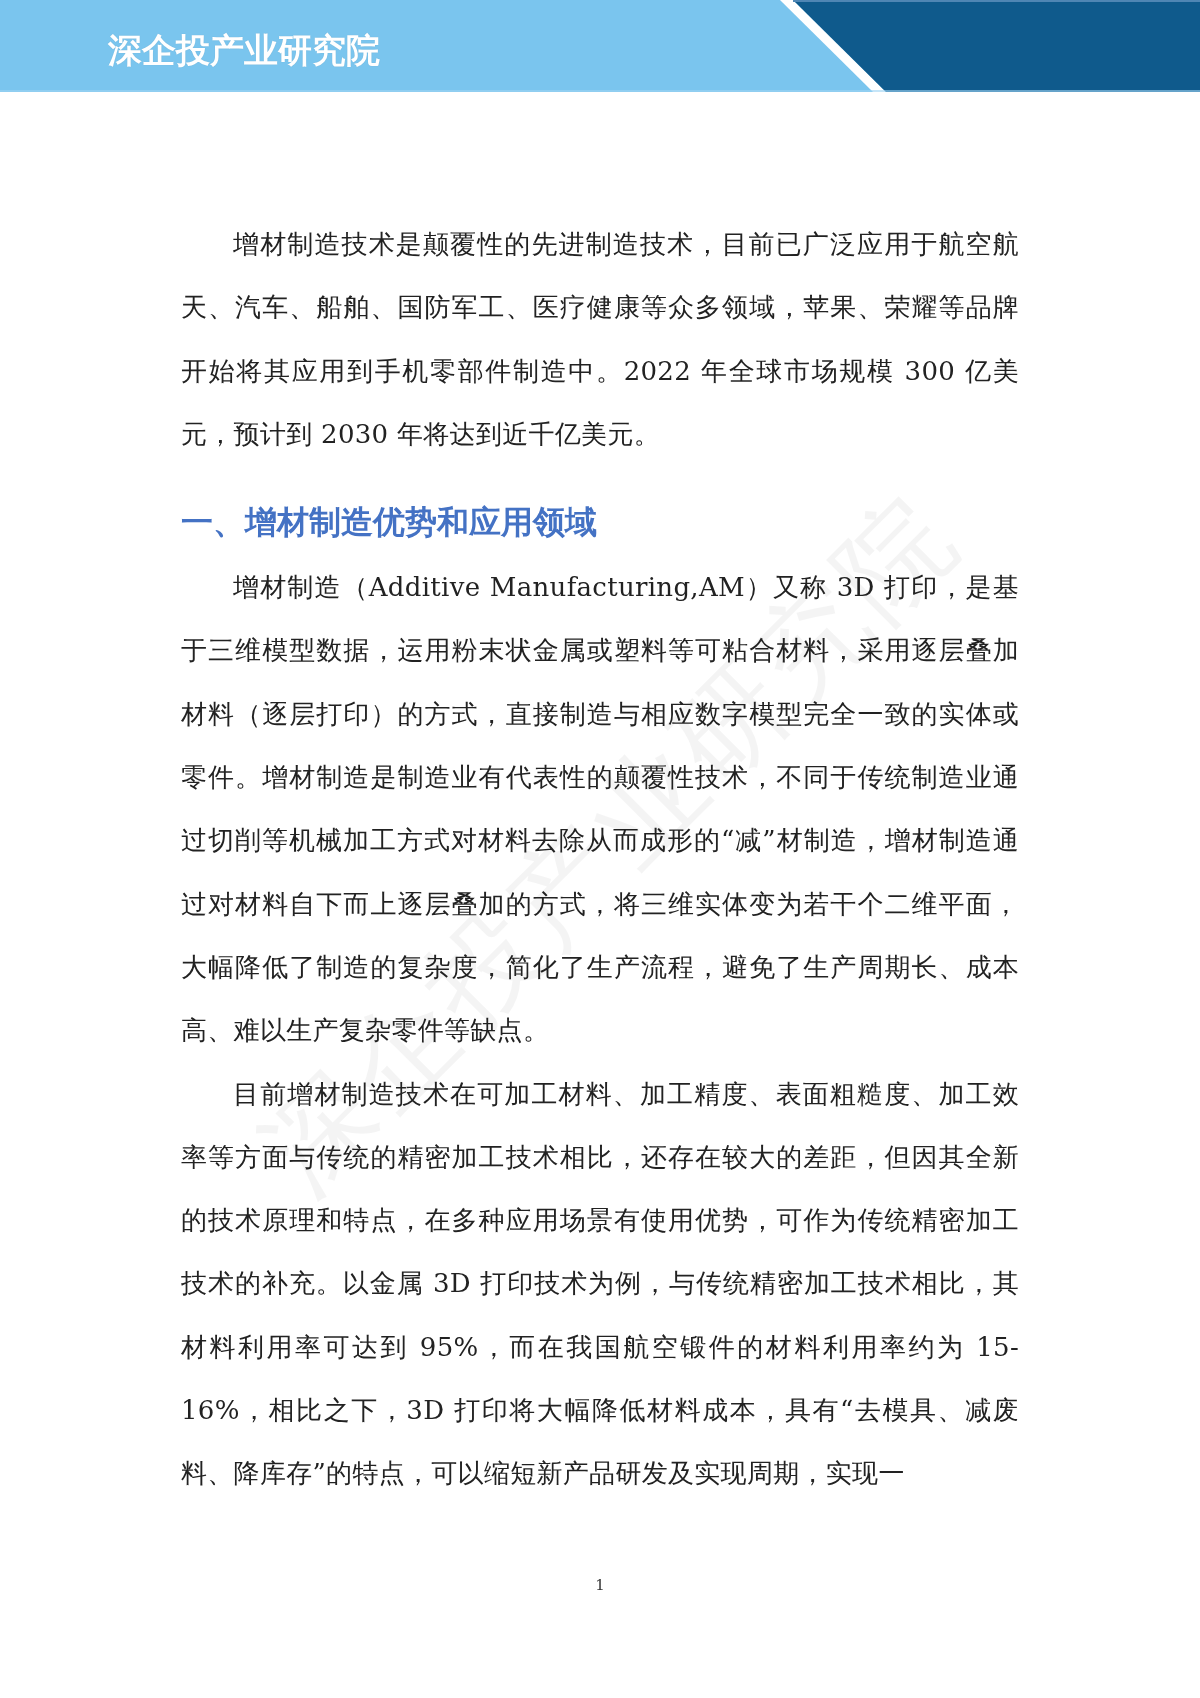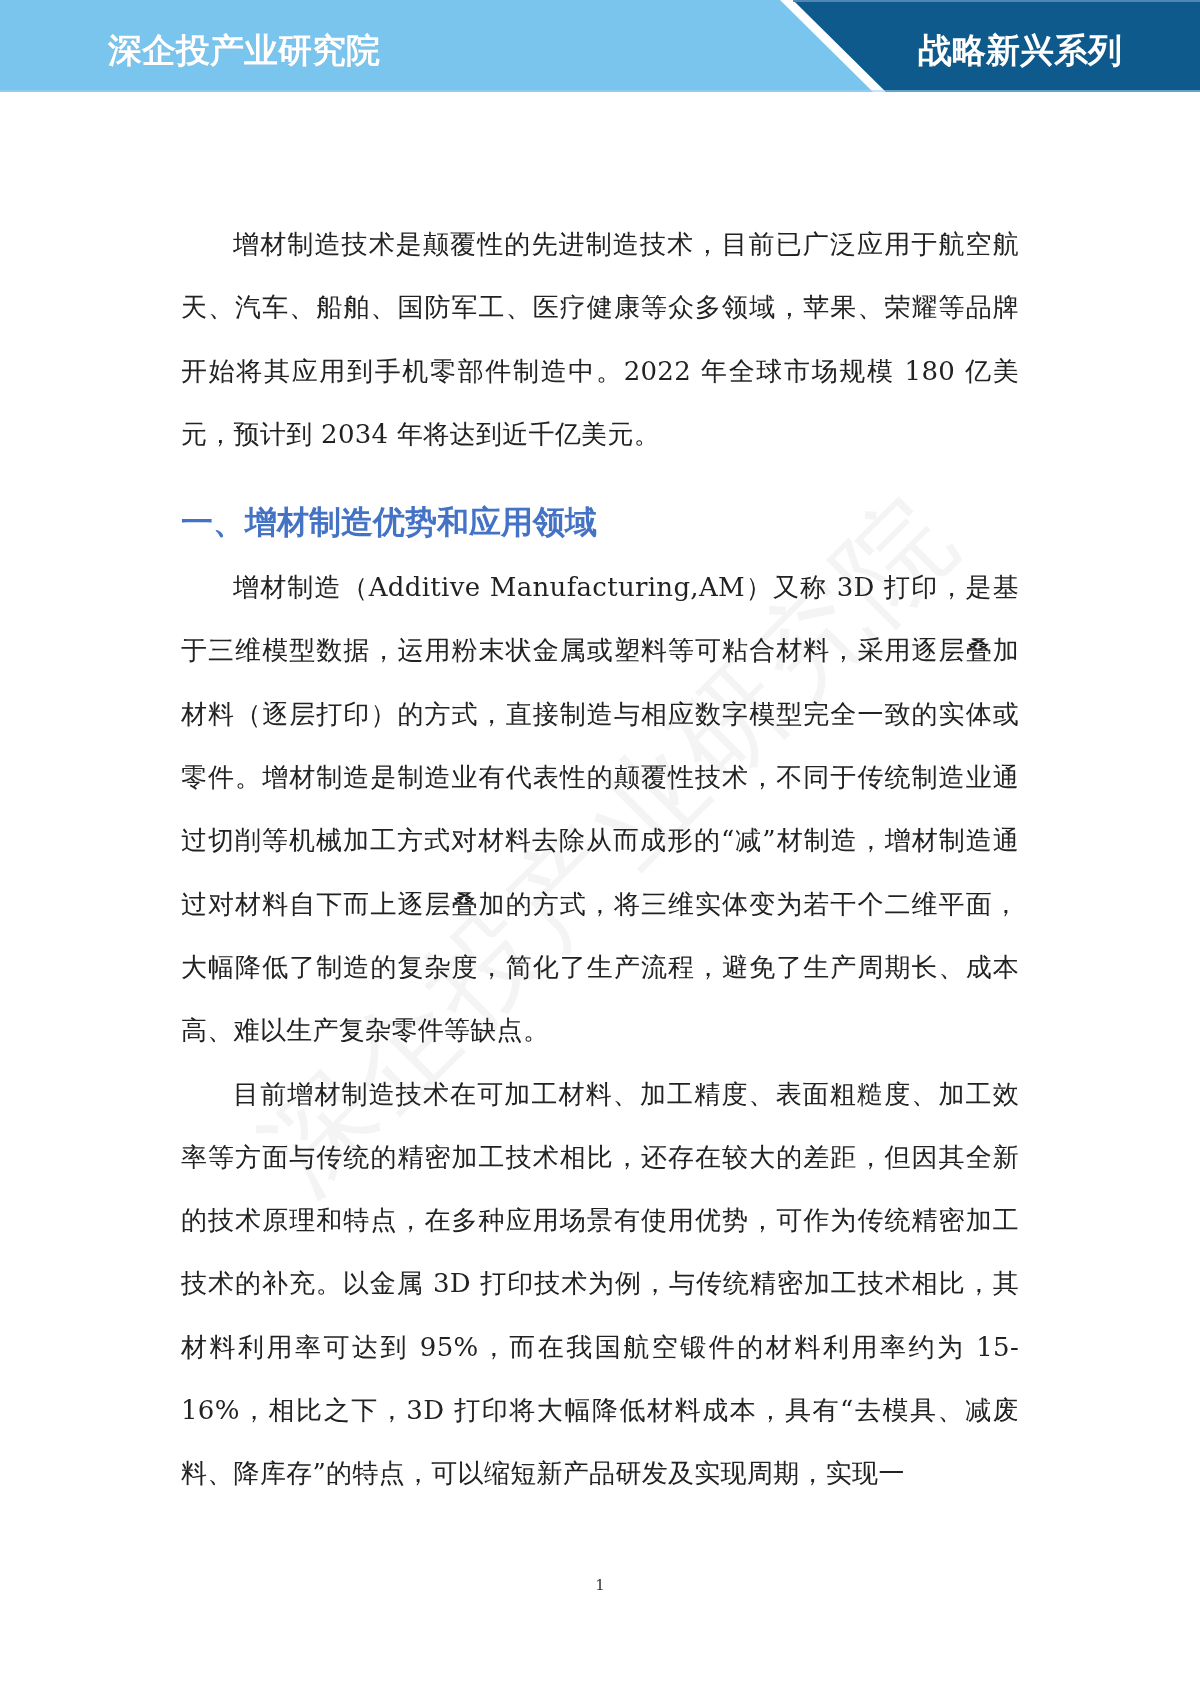--- a/index.html
+++ b/index.html
@@ -103,27 +103,26 @@
 
 <div class="header">
   <svg width="1200" height="92" viewBox="0 0 1200 92">
     <rect x="0" y="0" width="1200" height="92" fill="#7AC5EE"></rect>
     <polygon points="780,0 793,0 886,92 873,92" fill="#ffffff"></polygon>
     <polygon points="793,0 1200,0 1200,92 886,92" fill="#0F5A8C"></polygon>
     <rect x="793" y="0" width="407" height="2" fill="#4F86B4"></rect>
     <rect x="0" y="90" width="1200" height="2" fill="#9ED4F3" opacity="0.6"></rect>
   </svg>
   <div class="header-left-title">深企投产业研究院</div>
-  <div class="header-right-title">战略新兴系列</div>
 </div>
 
 <div class="watermark">深企投产业研究院</div>
 
 <div class="content">
-  <p class="para">增材制造技术是颠覆性的先进制造技术，目前已广泛应用于航空航天、汽车、船舶、国防军工、医疗健康等众多领域，苹果、荣耀等品牌开始将其应用到手机零部件制造中。2022 年全球市场规模 180 亿美元，预计到 2034 年将达到近千亿美元。</p>
+  <p class="para">增材制造技术是颠覆性的先进制造技术，目前已广泛应用于航空航天、汽车、船舶、国防军工、医疗健康等众多领域，苹果、荣耀等品牌开始将其应用到手机零部件制造中。2022 年全球市场规模 300 亿美元，预计到 2030 年将达到近千亿美元。</p>
 
   <h2 class="section-heading">一、增材制造优势和应用领域</h2>
 
   <p class="para">增材制造（Additive Manufacturing,AM）又称 3D 打印，是基于三维模型数据，运用粉末状金属或塑料等可粘合材料，采用逐层叠加材料（逐层打印）的方式，直接制造与相应数字模型完全一致的实体或零件。增材制造是制造业有代表性的颠覆性技术，不同于传统制造业通过切削等机械加工方式对材料去除从而成形的“减”材制造，增材制造通过对材料自下而上逐层叠加的方式，将三维实体变为若干个二维平面，大幅降低了制造的复杂度，简化了生产流程，避免了生产周期长、成本高、难以生产复杂零件等缺点。</p>
   <p class="para">目前增材制造技术在可加工材料、加工精度、表面粗糙度、加工效率等方面与传统的精密加工技术相比，还存在较大的差距，但因其全新的技术原理和特点，在多种应用场景有使用优势，可作为传统精密加工技术的补充。以金属 3D 打印技术为例，与传统精密加工技术相比，其材料利用率可达到 95%，而在我国航空锻件的材料利用率约为 15-16%，相比之下，3D 打印将大幅降低材料成本，具有“去模具、减废料、降库存”的特点，可以缩短新产品研发及实现周期，实现一</p>
 </div>
 
 <div class="page-number">1</div>
 
 </body></html>

